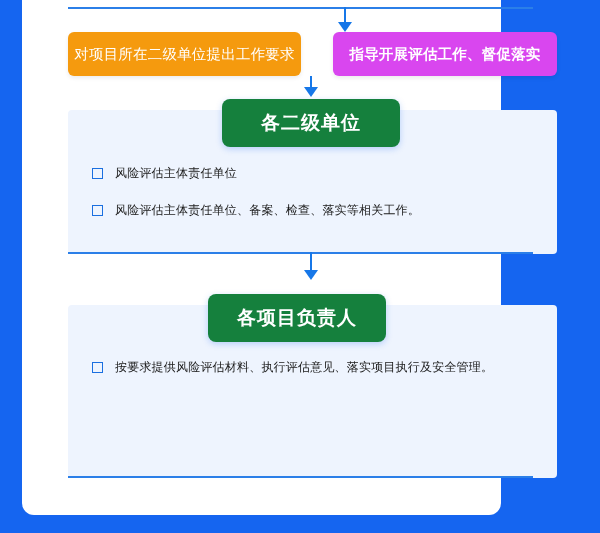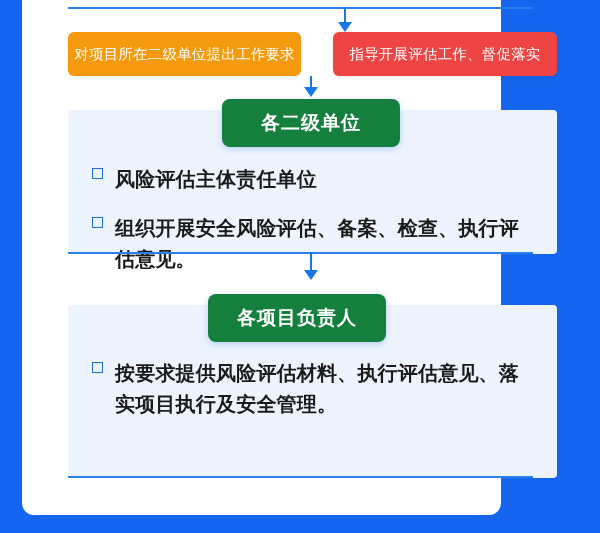--- a/index.html
+++ b/index.html
@@ -72,22 +72,23 @@
     left: 24px;
     top: 32px;
     width: 233px;
     background: #f59a0e;
     box-shadow: 0 2px 4px rgba(0,0,0,0.08);
   }
   .pill-right {
     left: 289px;
     top: 32px;
     width: 224px;
-    background: #ef4444;
+    background: #d946ef;
     box-shadow: 0 2px 4px rgba(0,0,0,0.08);
+    font-weight: bold;
   }
 
   
   .card {
     position: absolute;
     left: 24px;
     width: 489px;
     background: #eef4fe;
     border-radius: 4px;
   }
@@ -138,25 +139,24 @@
   .bullet-mark {
     width: 11px;
     height: 11px;
     border: 1.6px solid #1a6fe0;
     box-sizing: border-box;
     flex: 0 0 auto;
     margin-top: 4px;
     margin-right: 12px;
   }
   .bullet-text {
-    font-size: 20px;
+    font-size: 12px;
     line-height: 1.55;
     color: #1b1b1b;
     letter-spacing: 0.2px;
-    font-weight: bold;
   }
 </style>
 </head>
 <body>
 
 <div class="page">
   <div class="canvas">
 
     <div class="top-rule"></div>
 
@@ -172,21 +172,21 @@
     <div class="card card-1"></div>
     <div class="head-btn head-1">各二级单位</div>
 
     <div class="bullets bul-1">
       <div class="bullet-row">
         <span class="bullet-mark"></span>
         <span class="bullet-text">风险评估主体责任单位</span>
       </div>
       <div class="bullet-row">
         <span class="bullet-mark"></span>
-        <span class="bullet-text">组织开展安全风险评估、备案、检查、执行评估意见。</span>
+        <span class="bullet-text">风险评估主体责任单位、备案、检查、落实等相关工作。</span>
       </div>
     </div>
 
     <div class="card-rule rule-1"></div>
 
     <div class="v-line" style="left:266px; top:252px; height:20px;"></div>
     <div class="arrow-down" style="left:260px; top:270px;"></div>
 
     <div class="card card-2"></div>
     <div class="head-btn head-2">各项目负责人</div>

